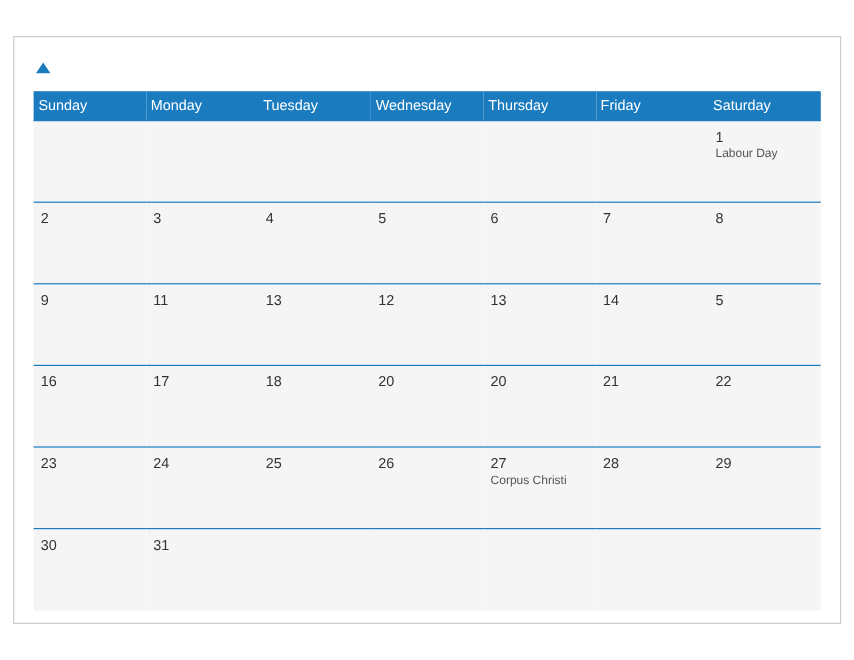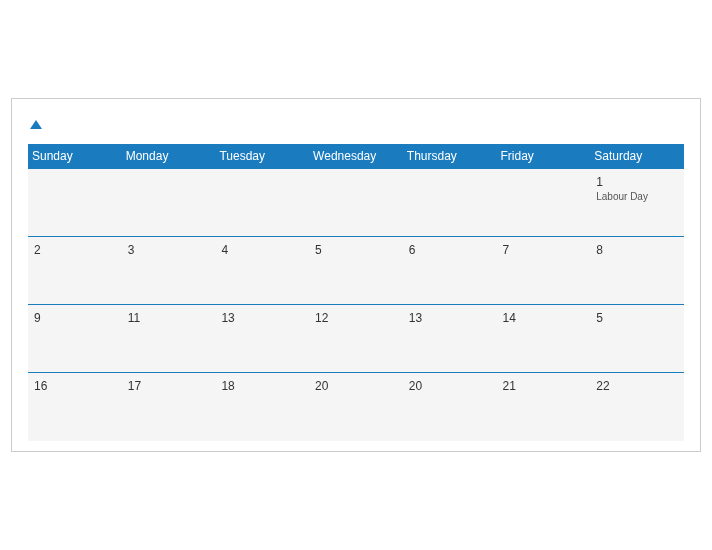--- a/index.html
+++ b/index.html
@@ -202,15 +202,52 @@
           <td>
             <span class="day-num">20</span>
           </td>
           <td>
             <span class="day-num">21</span>
           </td>
           <td>
             <span class="day-num">22</span>
           </td>
         </tr>
+        <tr>
+          <td>
+            <span class="day-num">23</span>
+          </td>
+          <td>
+            <span class="day-num">24</span>
+          </td>
+          <td>
+            <span class="day-num">25</span>
+          </td>
+          <td>
+            <span class="day-num">26</span>
+          </td>
+          <td>
+            <span class="day-num">27</span>
+            <span class="holiday">Corpus Christi</span>
+          </td>
+          <td>
+            <span class="day-num">28</span>
+          </td>
+          <td>
+            <span class="day-num">29</span>
+          </td>
+        </tr>
+        <tr>
+          <td>
+            <span class="day-num">30</span>
+          </td>
+          <td>
+            <span class="day-num">31</span>
+          </td>
+          <td></td>
+          <td></td>
+          <td></td>
+          <td></td>
+          <td></td>
+        </tr>
       </tbody>
   </table>
 </div>
 
 </body></html>

